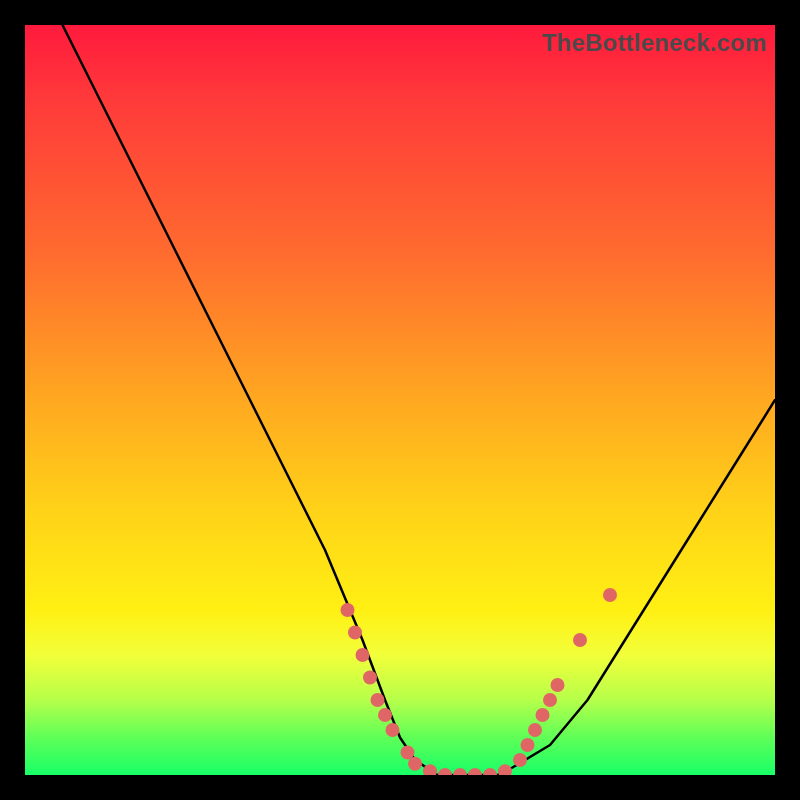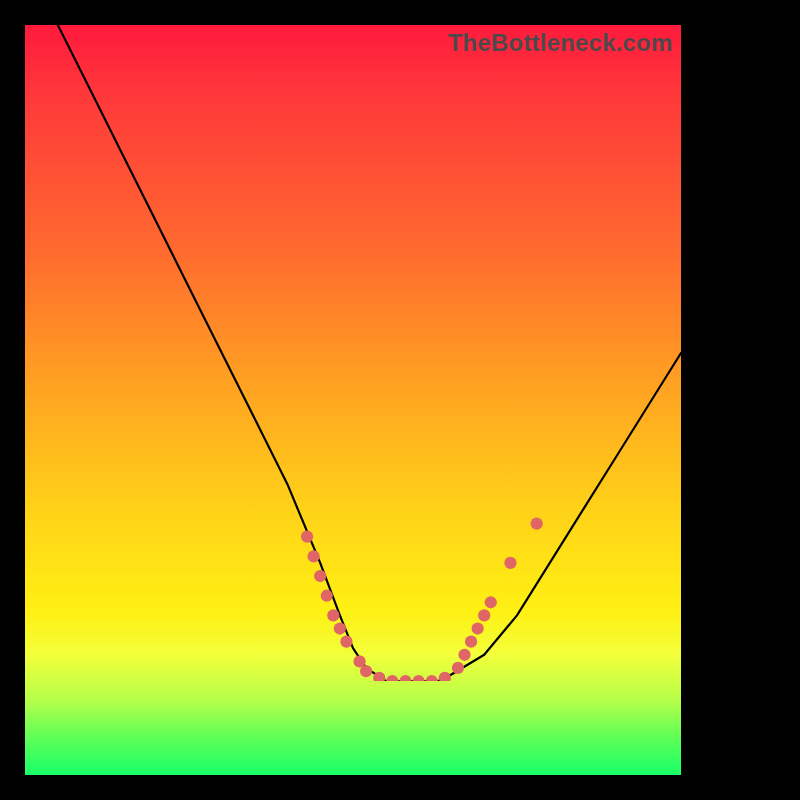--- a/index.html
+++ b/index.html
@@ -13,21 +13,21 @@
   }
   .frame {
     position: absolute;
     inset: 0;
     background: #000;
   }
   .plot {
     position: absolute;
     left: 25px;
     top: 25px;
-    width: 656px;
+    width: 750px;
     height: 750px;
     
     background: linear-gradient(
       to bottom,
       #ff1a3d 0%,
       #ff3a3a 10%,
       #ff6a2f 30%,
       #ffa820 50%,
       #ffd318 65%,
       #fff013 78%,

